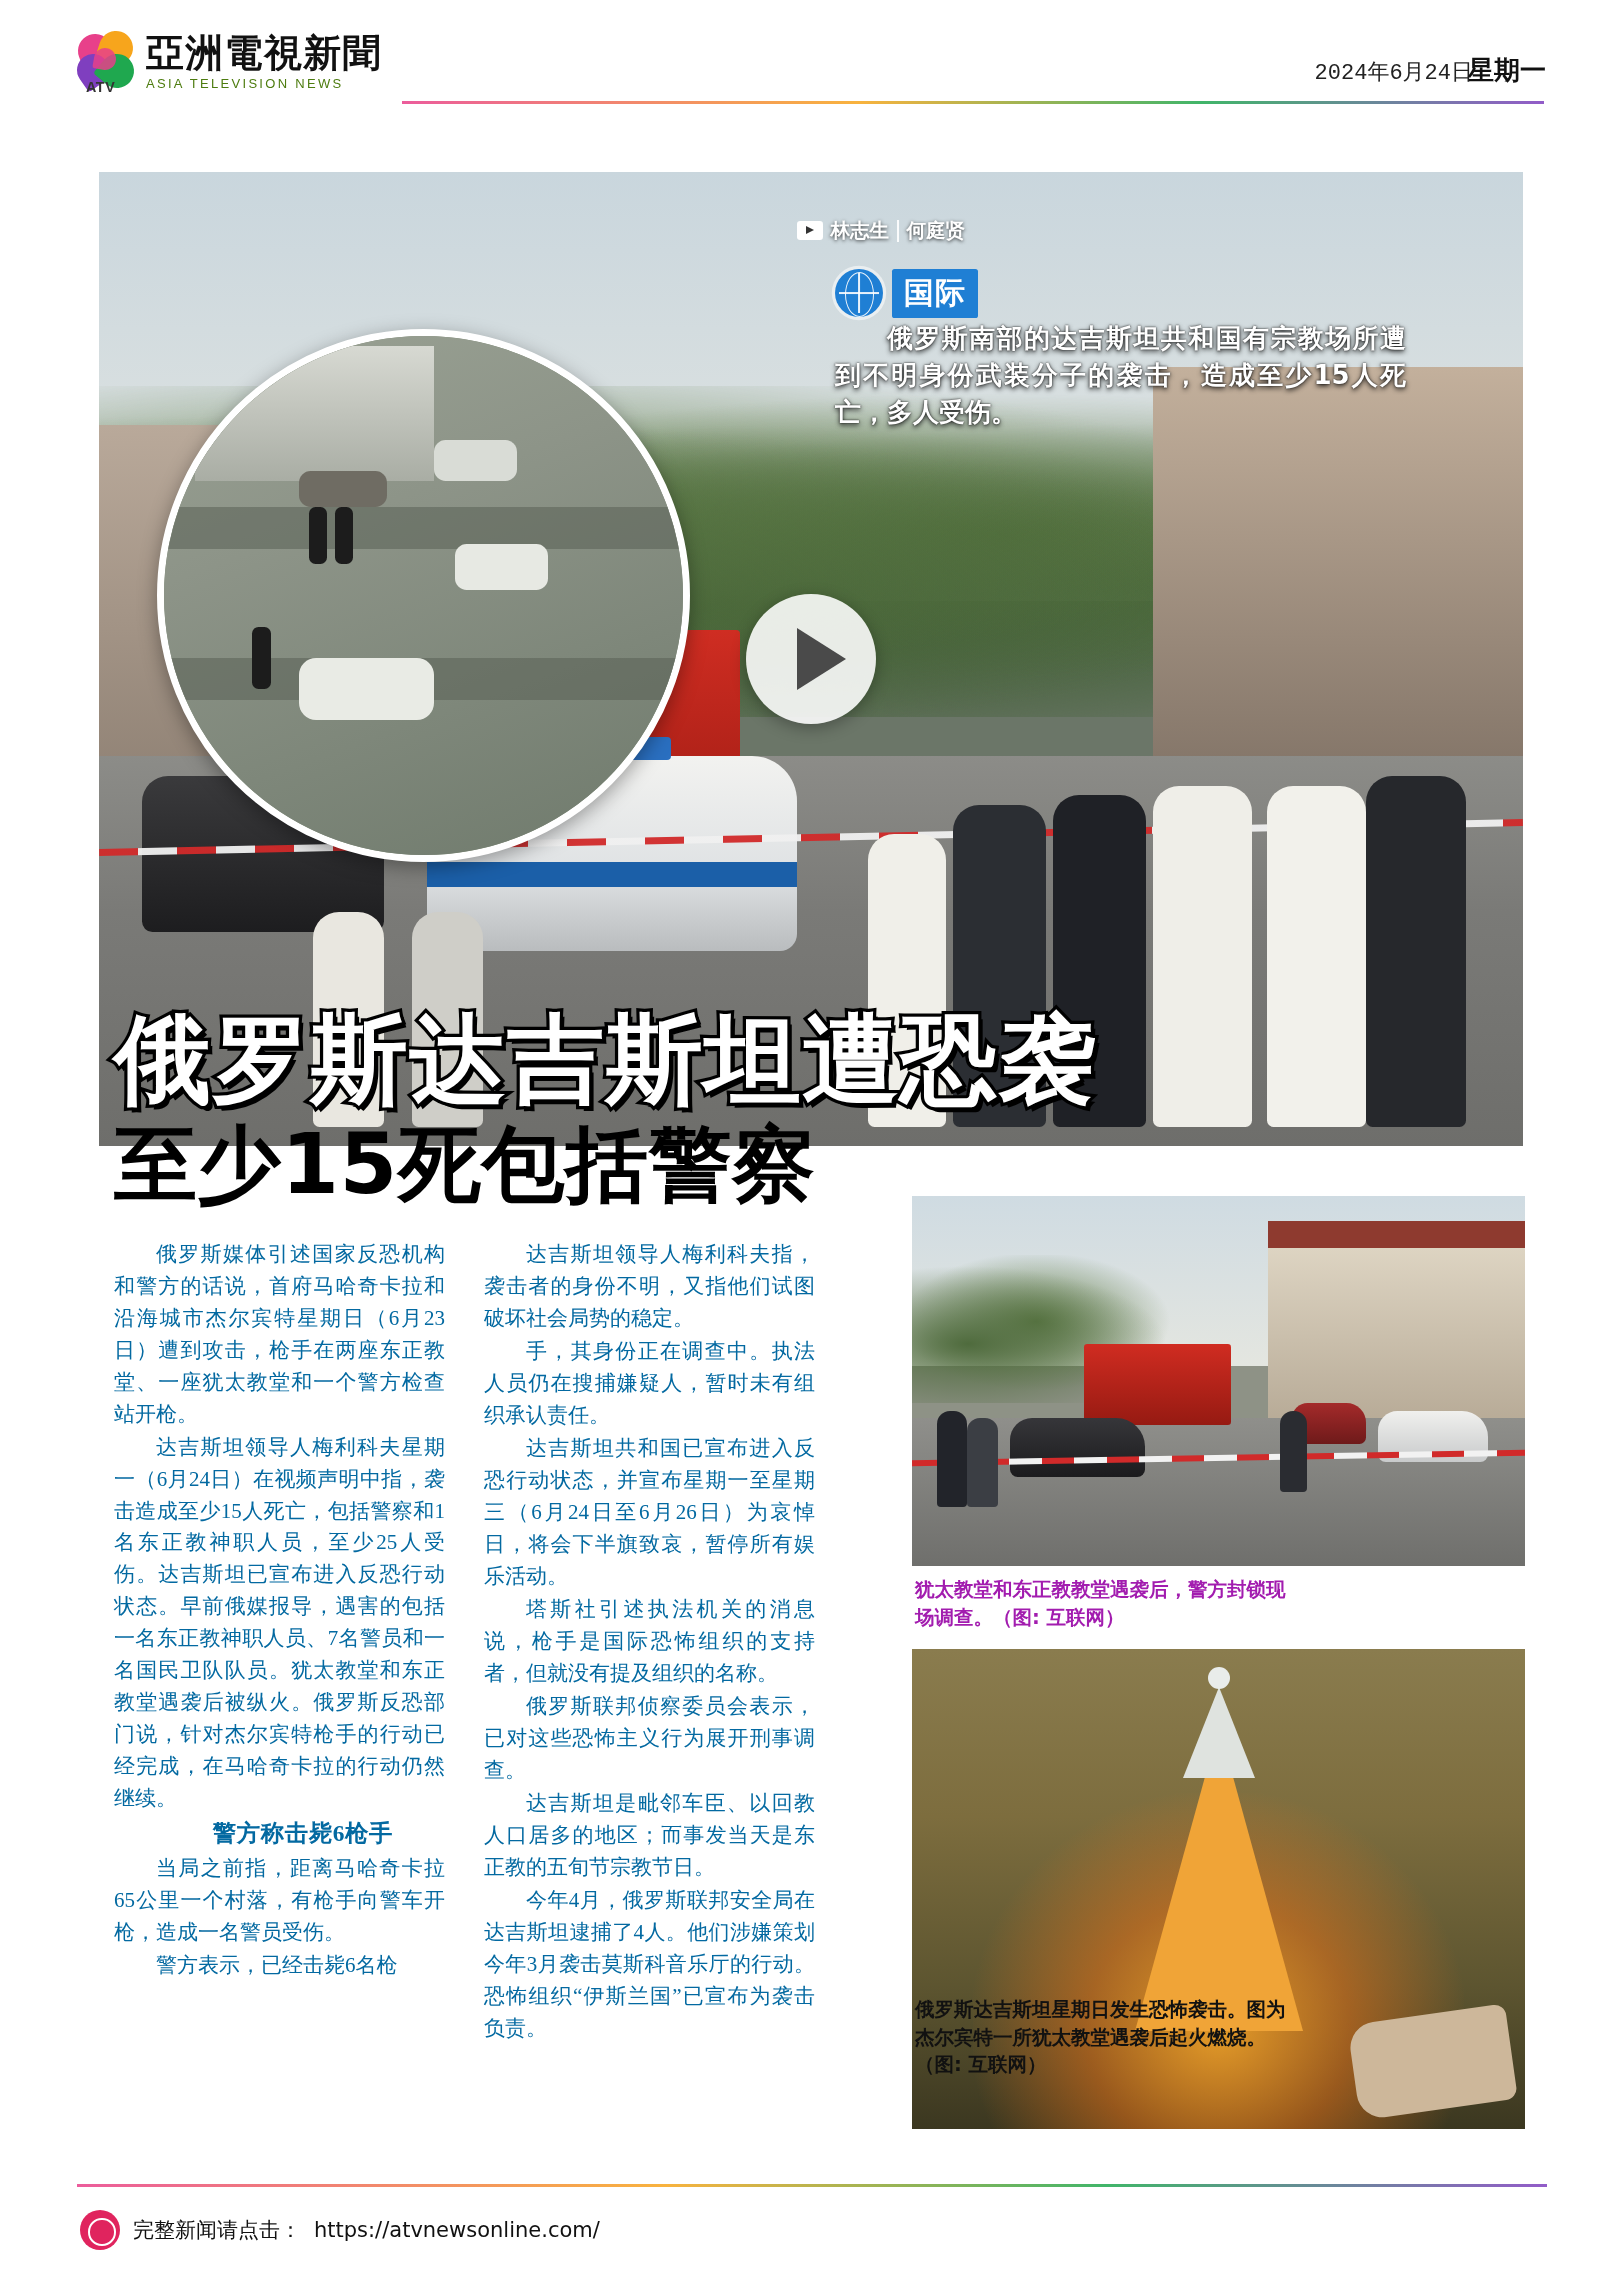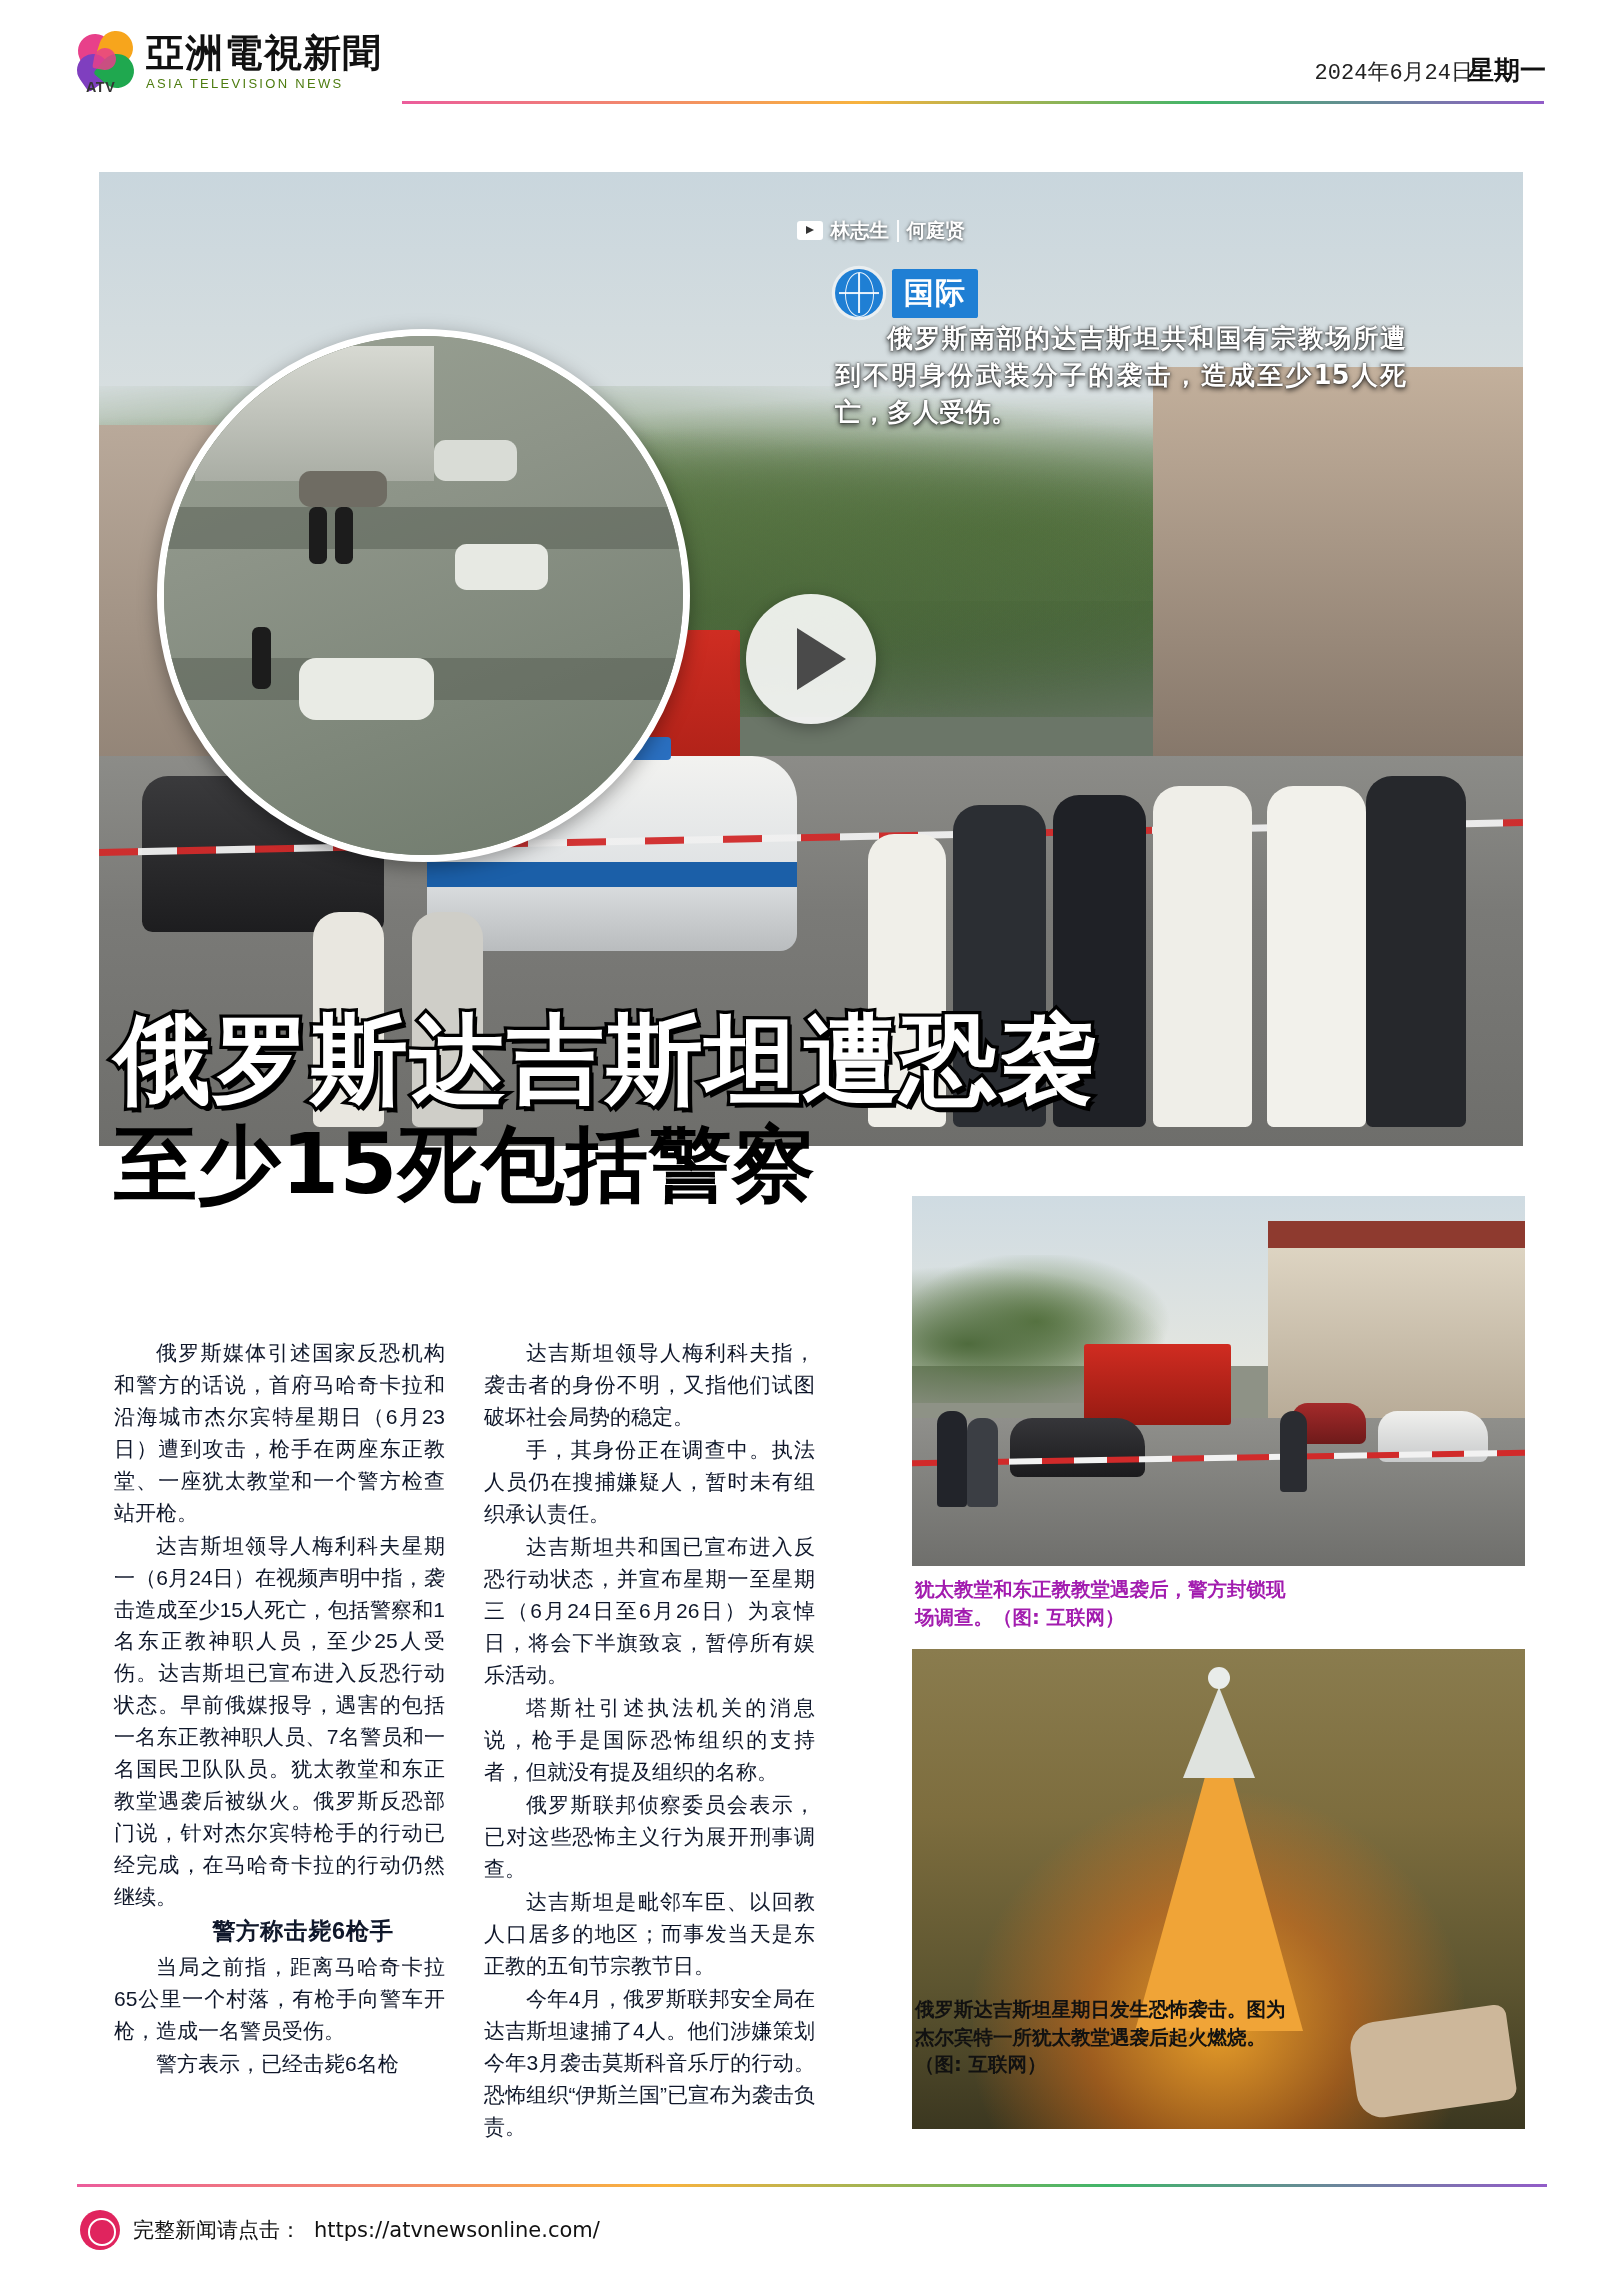--- a/index.html
+++ b/index.html
@@ -330,27 +330,27 @@
     font-weight: bold;
     color: #000;
     letter-spacing: 0.6px;
     line-height: 1;
     font-family: "DejaVu Sans", "Liberation Sans", sans-serif;
   }
 
   
   .col {
     position: absolute;
-    top: 1337px;
+    top: 1239px;
     width: 331px;
     font-size: 21px;
     line-height: 1.52;
-    color: #0f172a;
+    color: #0369a1;
     text-align: justify;
-    font-family: Liberation Sans, sans-serif;
+    font-family: Liberation Serif, serif;
   }
   .col p {
     margin: 0 0 1.3px 0;
     text-indent: 2em;
   }
   .col-1 { left: 114px; }
   .col-2 { left: 484px; }
   .subhead {
     font-size: 23.4px;
     font-weight: bold;

